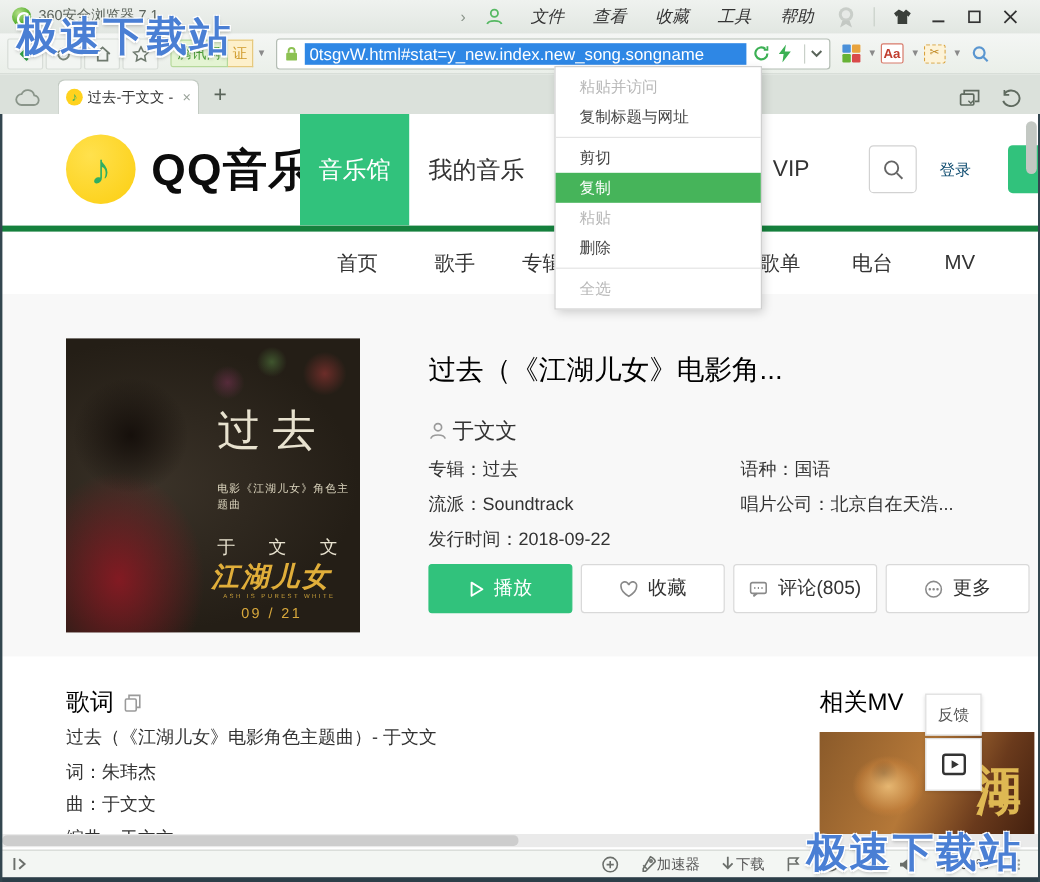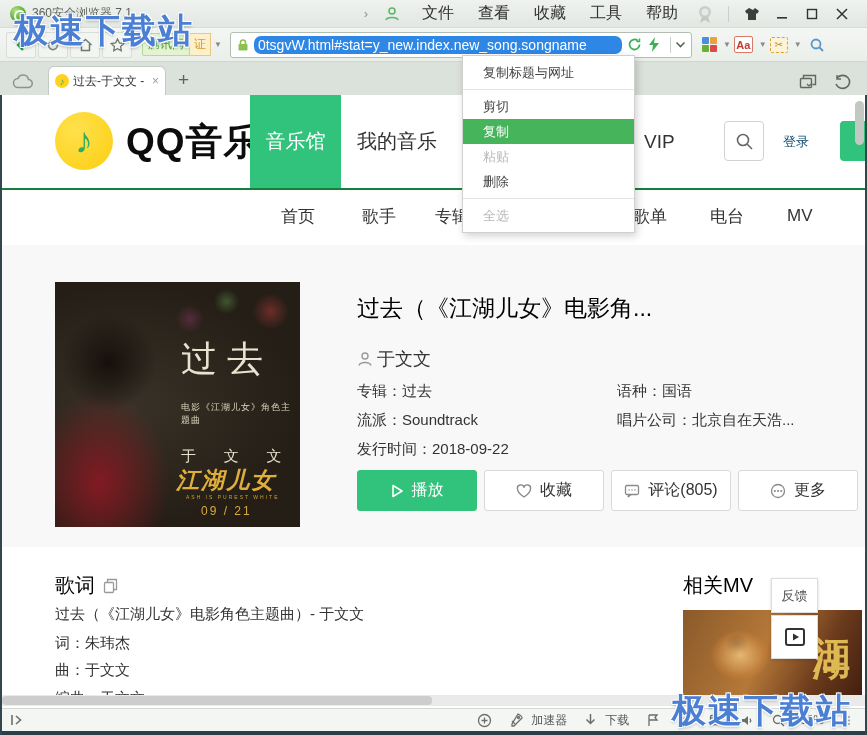--- a/index.html
+++ b/index.html
@@ -10,42 +10,42 @@
   
   .titlebar { position:absolute; left:0; top:0; width:867px; height:28px;
     background:linear-gradient(#eff2ef,#e2e7e2); display:flex; align-items:center; padding:0 10px;
     border-bottom:1px solid #d6dcd6; }
   .b-icon { width:16px; height:16px; border-radius:50%;
     background:radial-gradient(circle at 35% 30%,#b6e08a,#5cb234 55%,#3d9422); position:relative; }
   .b-icon::after { content:""; position:absolute; left:4px; top:4px; width:8px; height:8px;
     border:2px solid #fff; border-right-color:transparent; border-radius:50%; }
   .wtitle { font-size:12px; color:#5a625a; margin-left:6px; }
   .tb-right { margin-left:auto; display:flex; align-items:center; gap:0; }
-  .menu-item { font-size:16px; color:#333; padding:0 12px; cursor:default; }
+  .menu-item { font-size:14px; color:#333; padding:0 12px; cursor:default;font-style:italic; }
   .chev { color:#8a948a; font-size:13px; margin-right:6px; }
   .icn { display:inline-flex; align-items:center; justify-content:center; }
   .vsep { width:1px; height:16px; background:#c9d0c9; margin:0 8px; }
   .winbtn { width:30px; height:20px; display:flex; align-items:center; justify-content:center; color:#333; }
 
   
   .toolbar { position:absolute; left:0; top:28px; width:867px; height:34px;
     background:linear-gradient(#f4f6f4,#eaefe9); display:flex; align-items:center; padding:0 6px;
     border-bottom:1px solid #cfd6cf; }
   .navbtn { width:30px; height:26px; display:flex; align-items:center; justify-content:center;
     border:1px solid #d8ddd8; background:#f2f5f2; margin-right:2px; border-radius:2px; }
   .sitebadge { display:flex; align-items:center; margin:0 6px 0 8px; }
   .badge-site { font-size:12px; color:#4d9e3a; background:#e4f4d3; border:1px solid #b6d99b;
     padding:2px 5px; border-radius:2px 0 0 2px; }
   .badge-cert { font-size:12px; color:#cf9a2b; background:#fdf0cb; border:1px solid #e6c97e;
     border-left:none; padding:2px 4px; }
   .caret { font-size:8px; color:#8a8a8a; margin-left:3px; }
   .urlbar { width:462px; height:26px; background:#fff; border:1px solid #b4bdb4; border-radius:3px;
     display:flex; align-items:center; padding:0 5px; margin-left:2px; }
   .urlsel { flex:1; background:#2e87e5; color:#fff; font-size:14px; padding:1px 4px;
-    white-space:nowrap; overflow:hidden; margin:0 5px 0 4px;border-radius:7px; }
+    white-space:nowrap; overflow:hidden; margin:0 5px 0 4px; }
   .ext { display:flex; align-items:center; gap:3px; margin-left:10px; }
   .gridicon { width:15px; height:15px; display:grid; grid-template:7px 7px / 7px 7px; gap:1px; }
   .gridicon i { border-radius:1px; }
   .aa-box { width:19px; height:17px; border:1px solid #d87a6a; color:#c03d2e; background:#fff;
     font-size:11px; font-weight:bold; display:flex; align-items:center; justify-content:center; border-radius:2px; }
   .snip-box { width:18px; height:16px; border:1px dashed #d8a23c; background:#fdf3d8; color:#c08820;
     font-size:10px; display:flex; align-items:center; justify-content:center; border-radius:2px; }
 
   
   .tabbar { position:absolute; left:0; top:62px; width:867px; height:33px; background:#dbe1db;
@@ -74,21 +74,21 @@
     font-size:20px; display:flex; align-items:center; justify-content:center; }
   .nav-mine { position:absolute; left:357px; top:0; height:93px; display:flex; align-items:center;
     font-size:20px; color:#333; }
   .nav-vip { position:absolute; left:644px; top:0; height:93px; display:flex; align-items:center; font-size:19px; color:#333; }
   .searchbtn { position:absolute; left:724px; top:26px; width:40px; height:40px; border:1px solid #d2d2d2;
     border-radius:4px; display:flex; align-items:center; justify-content:center; background:#fff; }
   .login { position:absolute; left:783px; top:0; height:93px; display:flex; align-items:center; font-size:13px; color:#0c4a6e; }
   .vipopen { position:absolute; left:840px; top:26px; width:27px; height:40px; background:#31c27c; border-radius:4px 0 0 4px; }
   .pg-scroll { position:absolute; right:3px; top:6px; width:9px; height:44px; background:#c3c8c3; border-radius:5px; z-index:61; }
 
-  .subnav { position:absolute; left:0; top:93px; width:867px; height:52px; border-top:2px solid #15803d; background:#fff; }
+  .subnav { position:absolute; left:0; top:93px; width:867px; height:52px; border-top:5px solid #15803d; background:#fff; }
   .subnav span { position:absolute; top:0; height:52px; display:flex; align-items:center; font-size:17px; color:#333; }
 
   .band { position:absolute; left:2px; top:150px; width:863px; height:302px; background:#f8f8f8; }
 
   
   .art { position:absolute; left:55px; top:187px; width:245px; height:245px; overflow:hidden;
     background:
       radial-gradient(circle 26px at 88% 12%, rgba(180,60,60,.5), transparent 70%),
       radial-gradient(circle 18px at 70% 8%, rgba(90,140,70,.5), transparent 70%),
       radial-gradient(circle 20px at 55% 15%, rgba(170,60,120,.35), transparent 70%),
@@ -134,21 +134,21 @@
   .fw-feedback { height:35px; font-size:13px; color:#555; }
   .fw-video { height:44px; margin-top:2px; }
 
   .hscroll { position:absolute; left:2px; top:600px; width:863px; height:11px; background:#eaeaea; z-index:35; }
   .hscroll .thumb { position:absolute; left:0; top:1px; width:430px; height:9px; background:#cdcdcd; border-radius:4px; }
 
   
   .statusbar { position:absolute; left:0; top:708px; width:867px; height:23px; background:#f3f6f3;
     border-top:1px solid #d4d8d4; display:flex; align-items:center; padding:0 10px; font-size:12px; color:#555; }
   .sb-right { margin-left:auto; display:flex; align-items:center; gap:17px; margin-right:6px; }
-  .sb-item { display:flex; align-items:center; gap:8px; color:#555; }
+  .sb-item { display:flex; align-items:center; gap:0; color:#555; }
   .darkstrip { position:absolute; left:0; top:731px; width:867px; height:4px; background:#2c3e48; }
 
   
   .ctxmenu { position:absolute; left:462px; top:55px; width:173px; background:#fff;
     border:1px solid #d0d0d0; box-shadow:2px 3px 8px rgba(0,0,0,.18); padding:4px 0; z-index:80; }
   .ctx-item { height:25px; line-height:25px; padding-left:20px; font-size:13px; color:#444; }
   .ctx-item.dis { color:#b8b8b8; }
   .ctx-item.hot { background:#46b45a; color:#fff; }
   .ctx-sep { border-top:1px solid #e4e4e4; margin:4px 0; }
 
@@ -501,20 +501,21 @@
             <circle cx="4.5" cy="5.5" r="1"></circle>
             <circle cx="4.5" cy="9" r="1"></circle>
             <circle cx="1" cy="9" r="1"></circle>
         </svg>
       </span>
     </div>
   </div>
   <div class="darkstrip"></div>
 
   <div class="ctxmenu">
+    <div class="ctx-item dis">粘贴并访问</div>
     <div class="ctx-item">复制标题与网址</div>
     <div class="ctx-sep"></div>
     <div class="ctx-item">剪切</div>
     <div class="ctx-item hot">复制</div>
     <div class="ctx-item dis">粘贴</div>
     <div class="ctx-item">删除</div>
     <div class="ctx-sep"></div>
     <div class="ctx-item dis">全选</div>
   </div>
 

